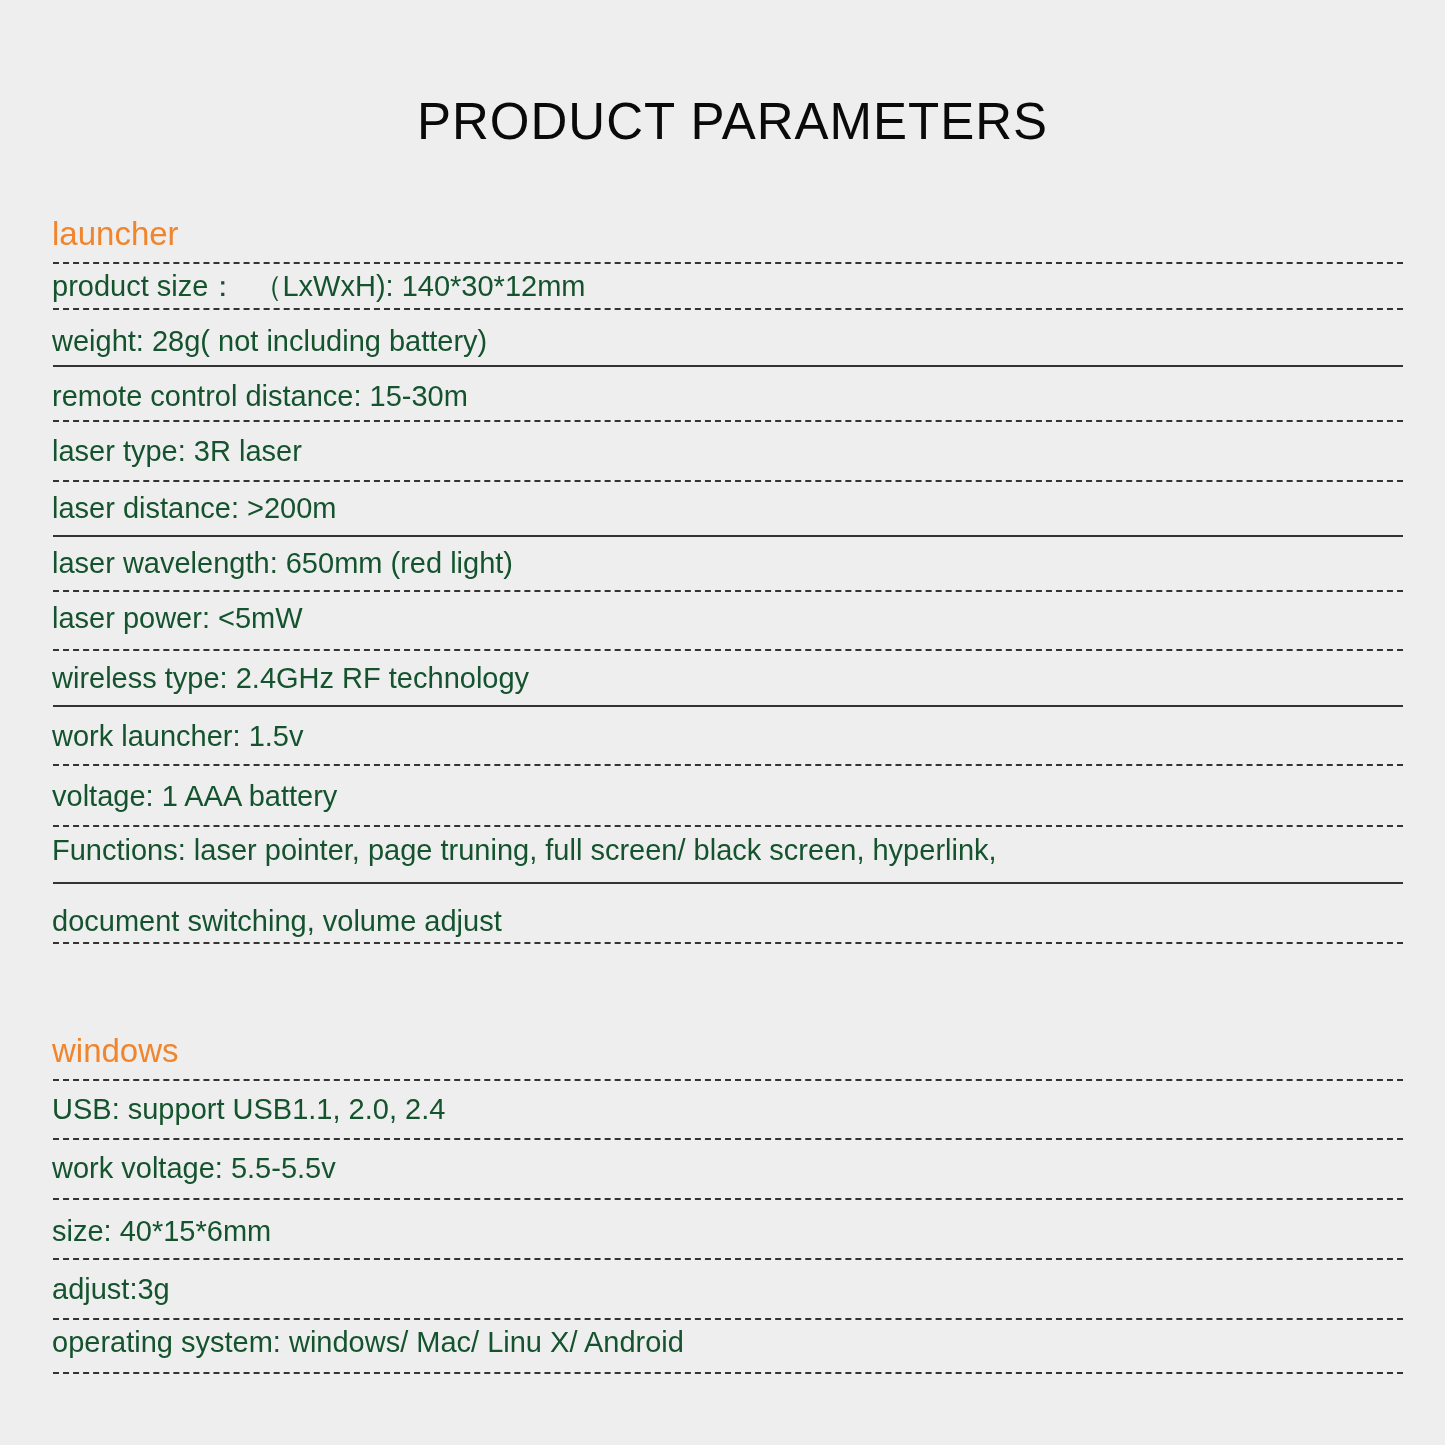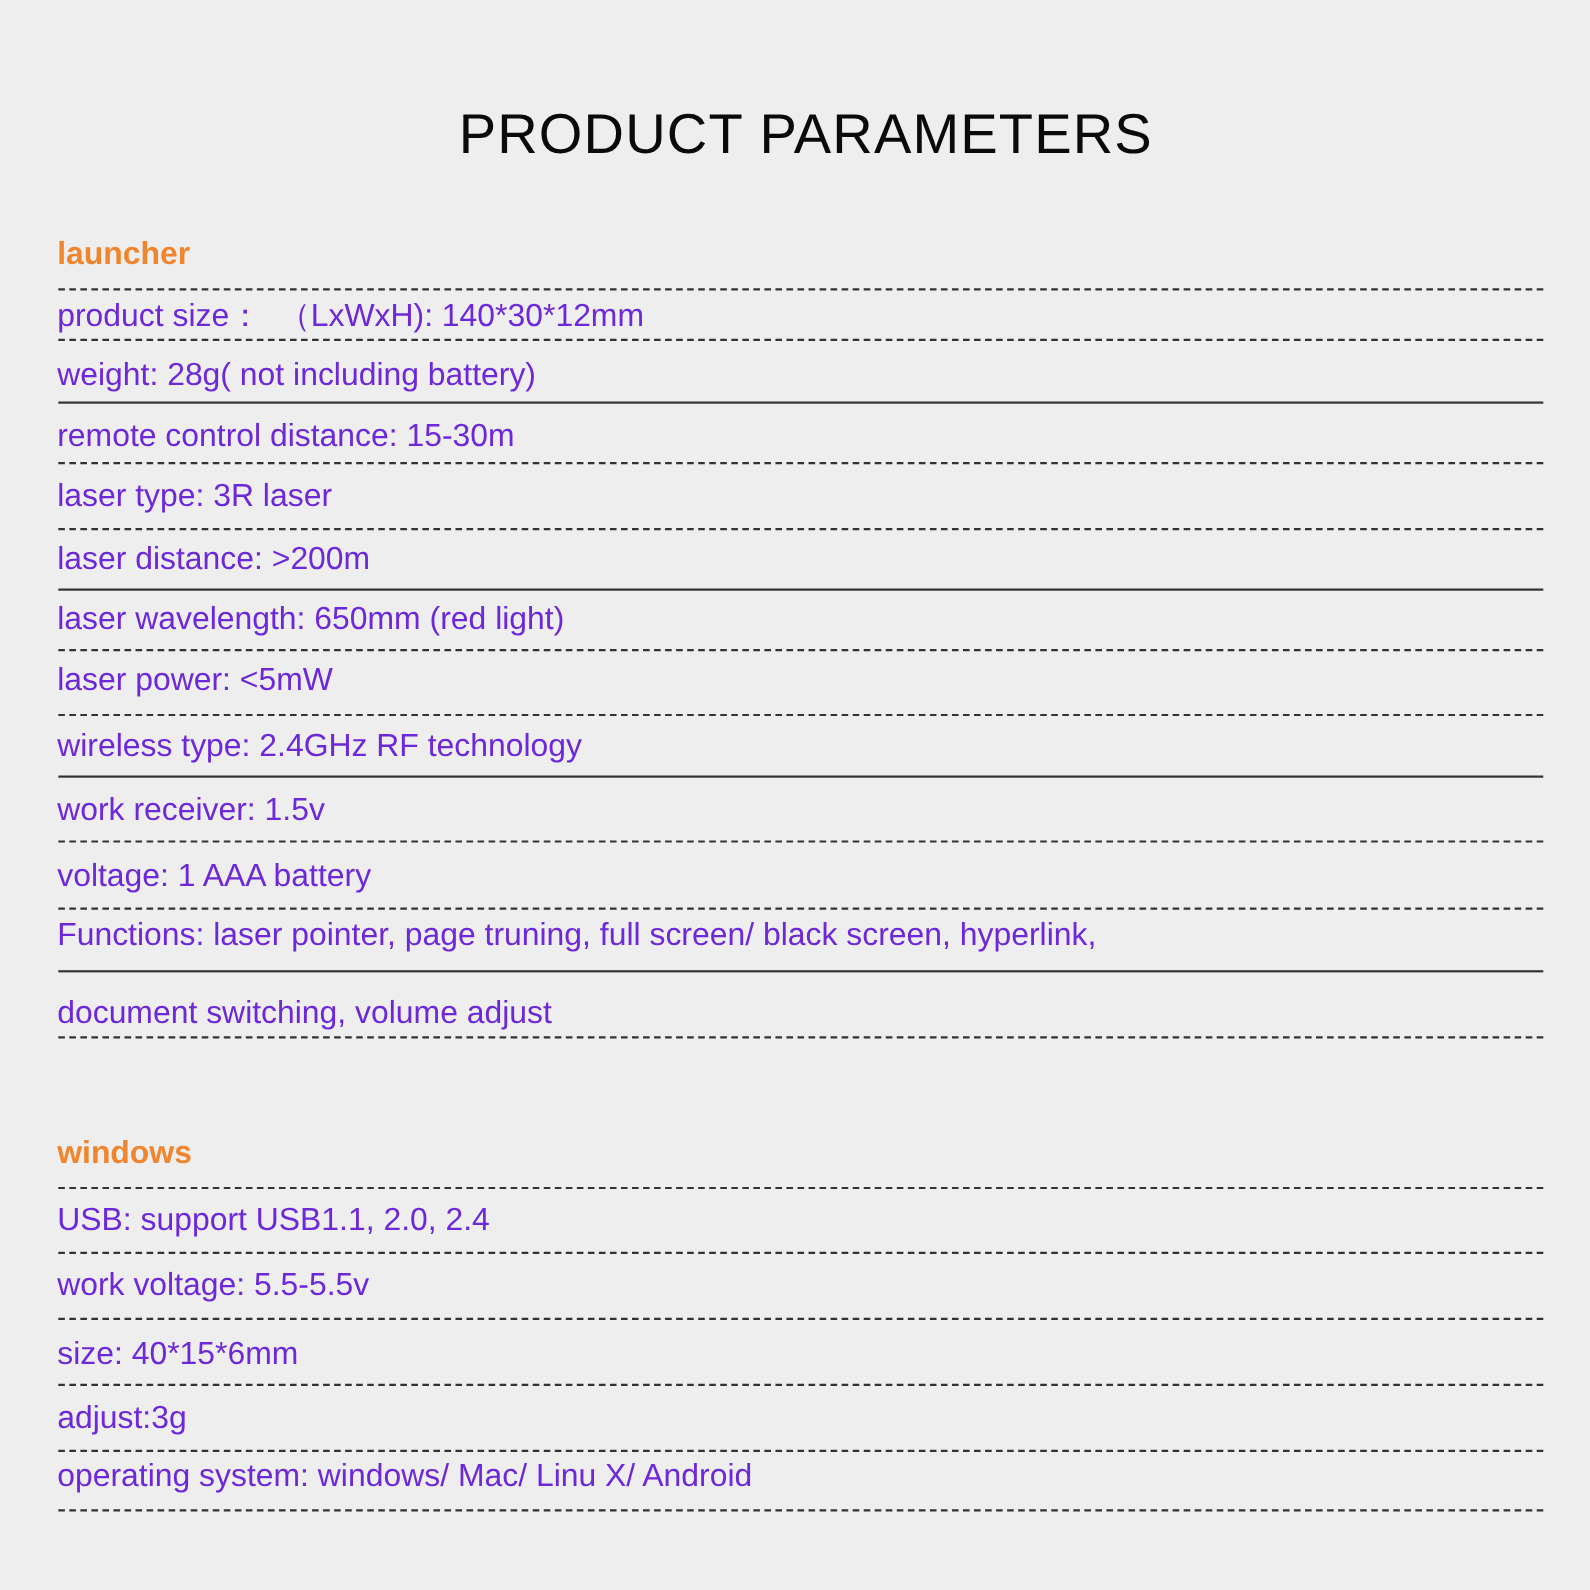--- a/index.html
+++ b/index.html
@@ -1,21 +1,21 @@
 <!DOCTYPE html>
 <html><head>
 <meta charset="utf-8">
 <style>
   html, body { margin:0; padding:0; }
   body { width:1445px; height:1445px; background:#eeeeee; position:relative; overflow:hidden;
          font-family:"Liberation Sans", sans-serif; color:#111; }
   .title { position:absolute; left:0; width:1465px; top:92px; text-align:center;
            font-size:51px; letter-spacing:1px; color:#0a0a0a; }
-  .sec { position:absolute; left:52px; font-size:29px; color:#f0852d;font-weight:bold; }
-  .row { position:absolute; left:52px; font-size:29px; white-space:pre; color:#6d28d9;text-align:right; }
+  .sec { position:absolute; left:52px; font-size:33px; color:#f0852d; }
+  .row { position:absolute; left:52px; font-size:29px; white-space:pre; color:#14532d;text-align:right; }
   .line { position:absolute; left:53px; width:1350px; height:0; }
   .line.dashed { border-top:2px dashed #333; }
   .line.solid { border-top:2px solid #333; }
 </style>
 </head>
 <body>
 
 <div class="title">PRODUCT PARAMETERS</div>
 
 <div class="sec" style="top:215px">launcher</div>
@@ -38,21 +38,21 @@
 
 <div class="row" style="top:547px">laser wavelength: 650mm (red light)</div>
 <div class="line dashed" style="top:590px"></div>
 
 <div class="row" style="top:602px">laser power: &lt;5mW</div>
 <div class="line dashed" style="top:649px"></div>
 
 <div class="row" style="top:662px">wireless type: 2.4GHz RF technology</div>
 <div class="line solid" style="top:705px"></div>
 
-<div class="row" style="top:720px">work receiver: 1.5v</div>
+<div class="row" style="top:720px">work launcher: 1.5v</div>
 <div class="line dashed" style="top:764px"></div>
 
 <div class="row" style="top:780px">voltage: 1 AAA battery</div>
 <div class="line dashed" style="top:825px"></div>
 
 <div class="row" style="top:834px">Functions: laser pointer, page truning, full screen/ black screen, hyperlink,</div>
 <div class="line solid" style="top:882px"></div>
 
 <div class="row" style="top:905px">document switching, volume adjust</div>
 <div class="line dashed" style="top:942px"></div>

